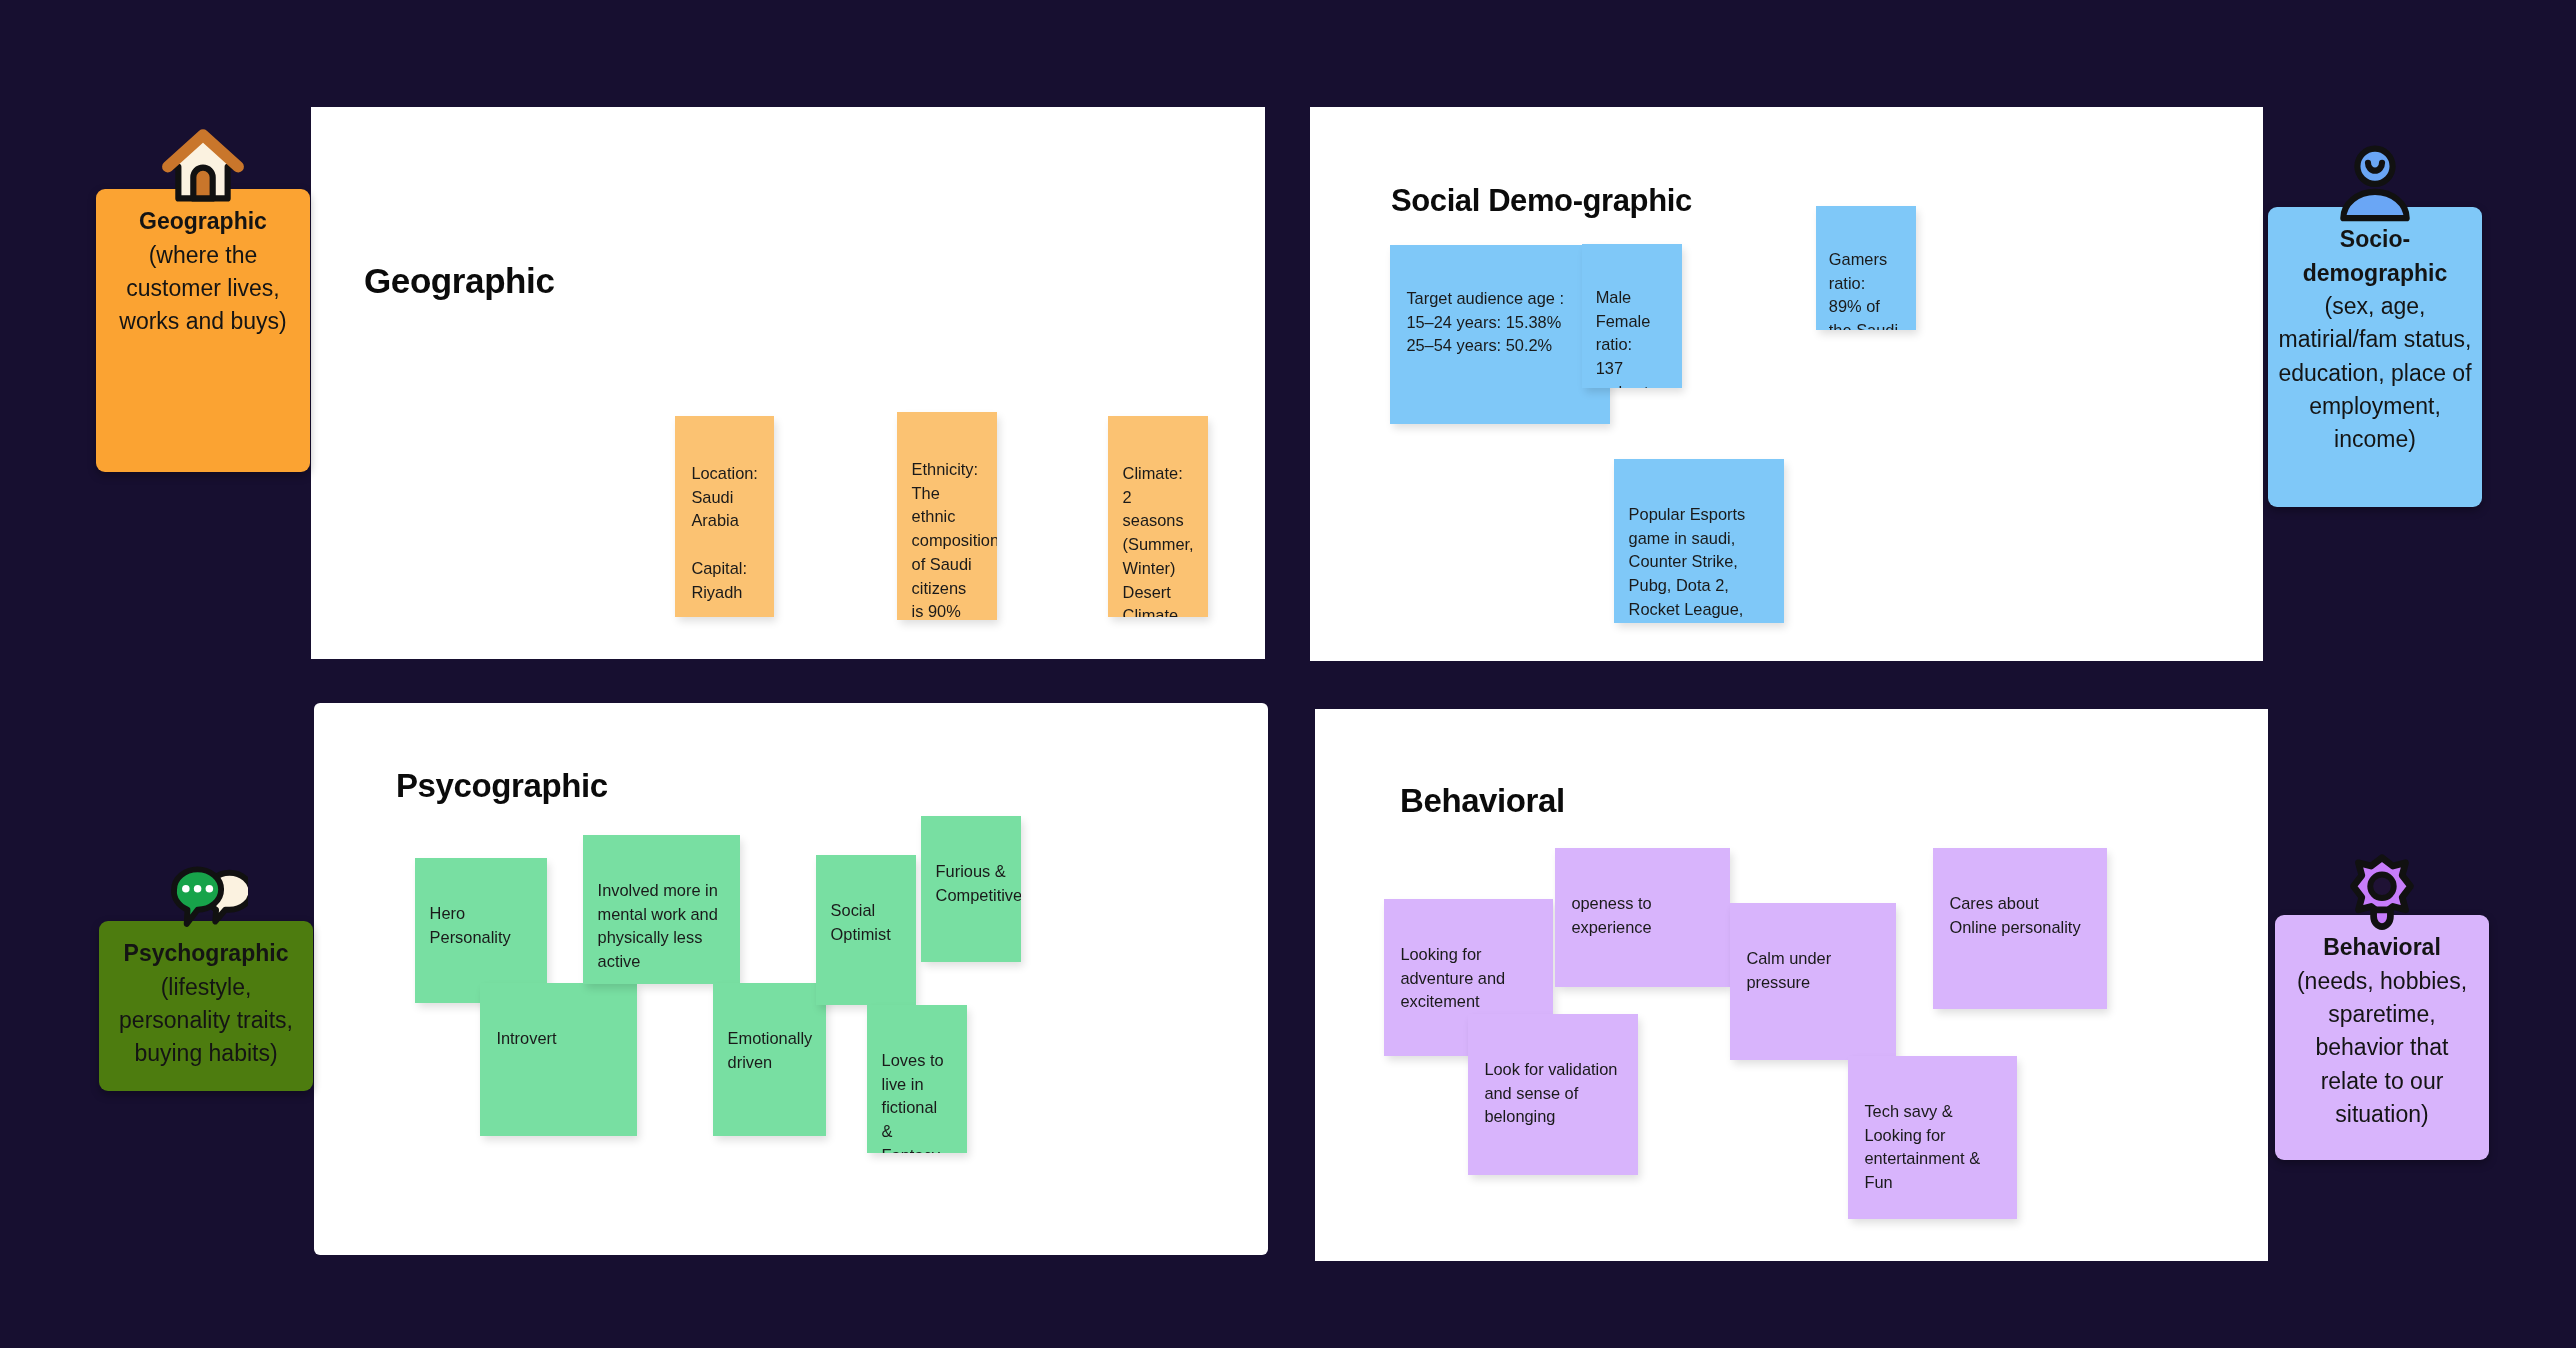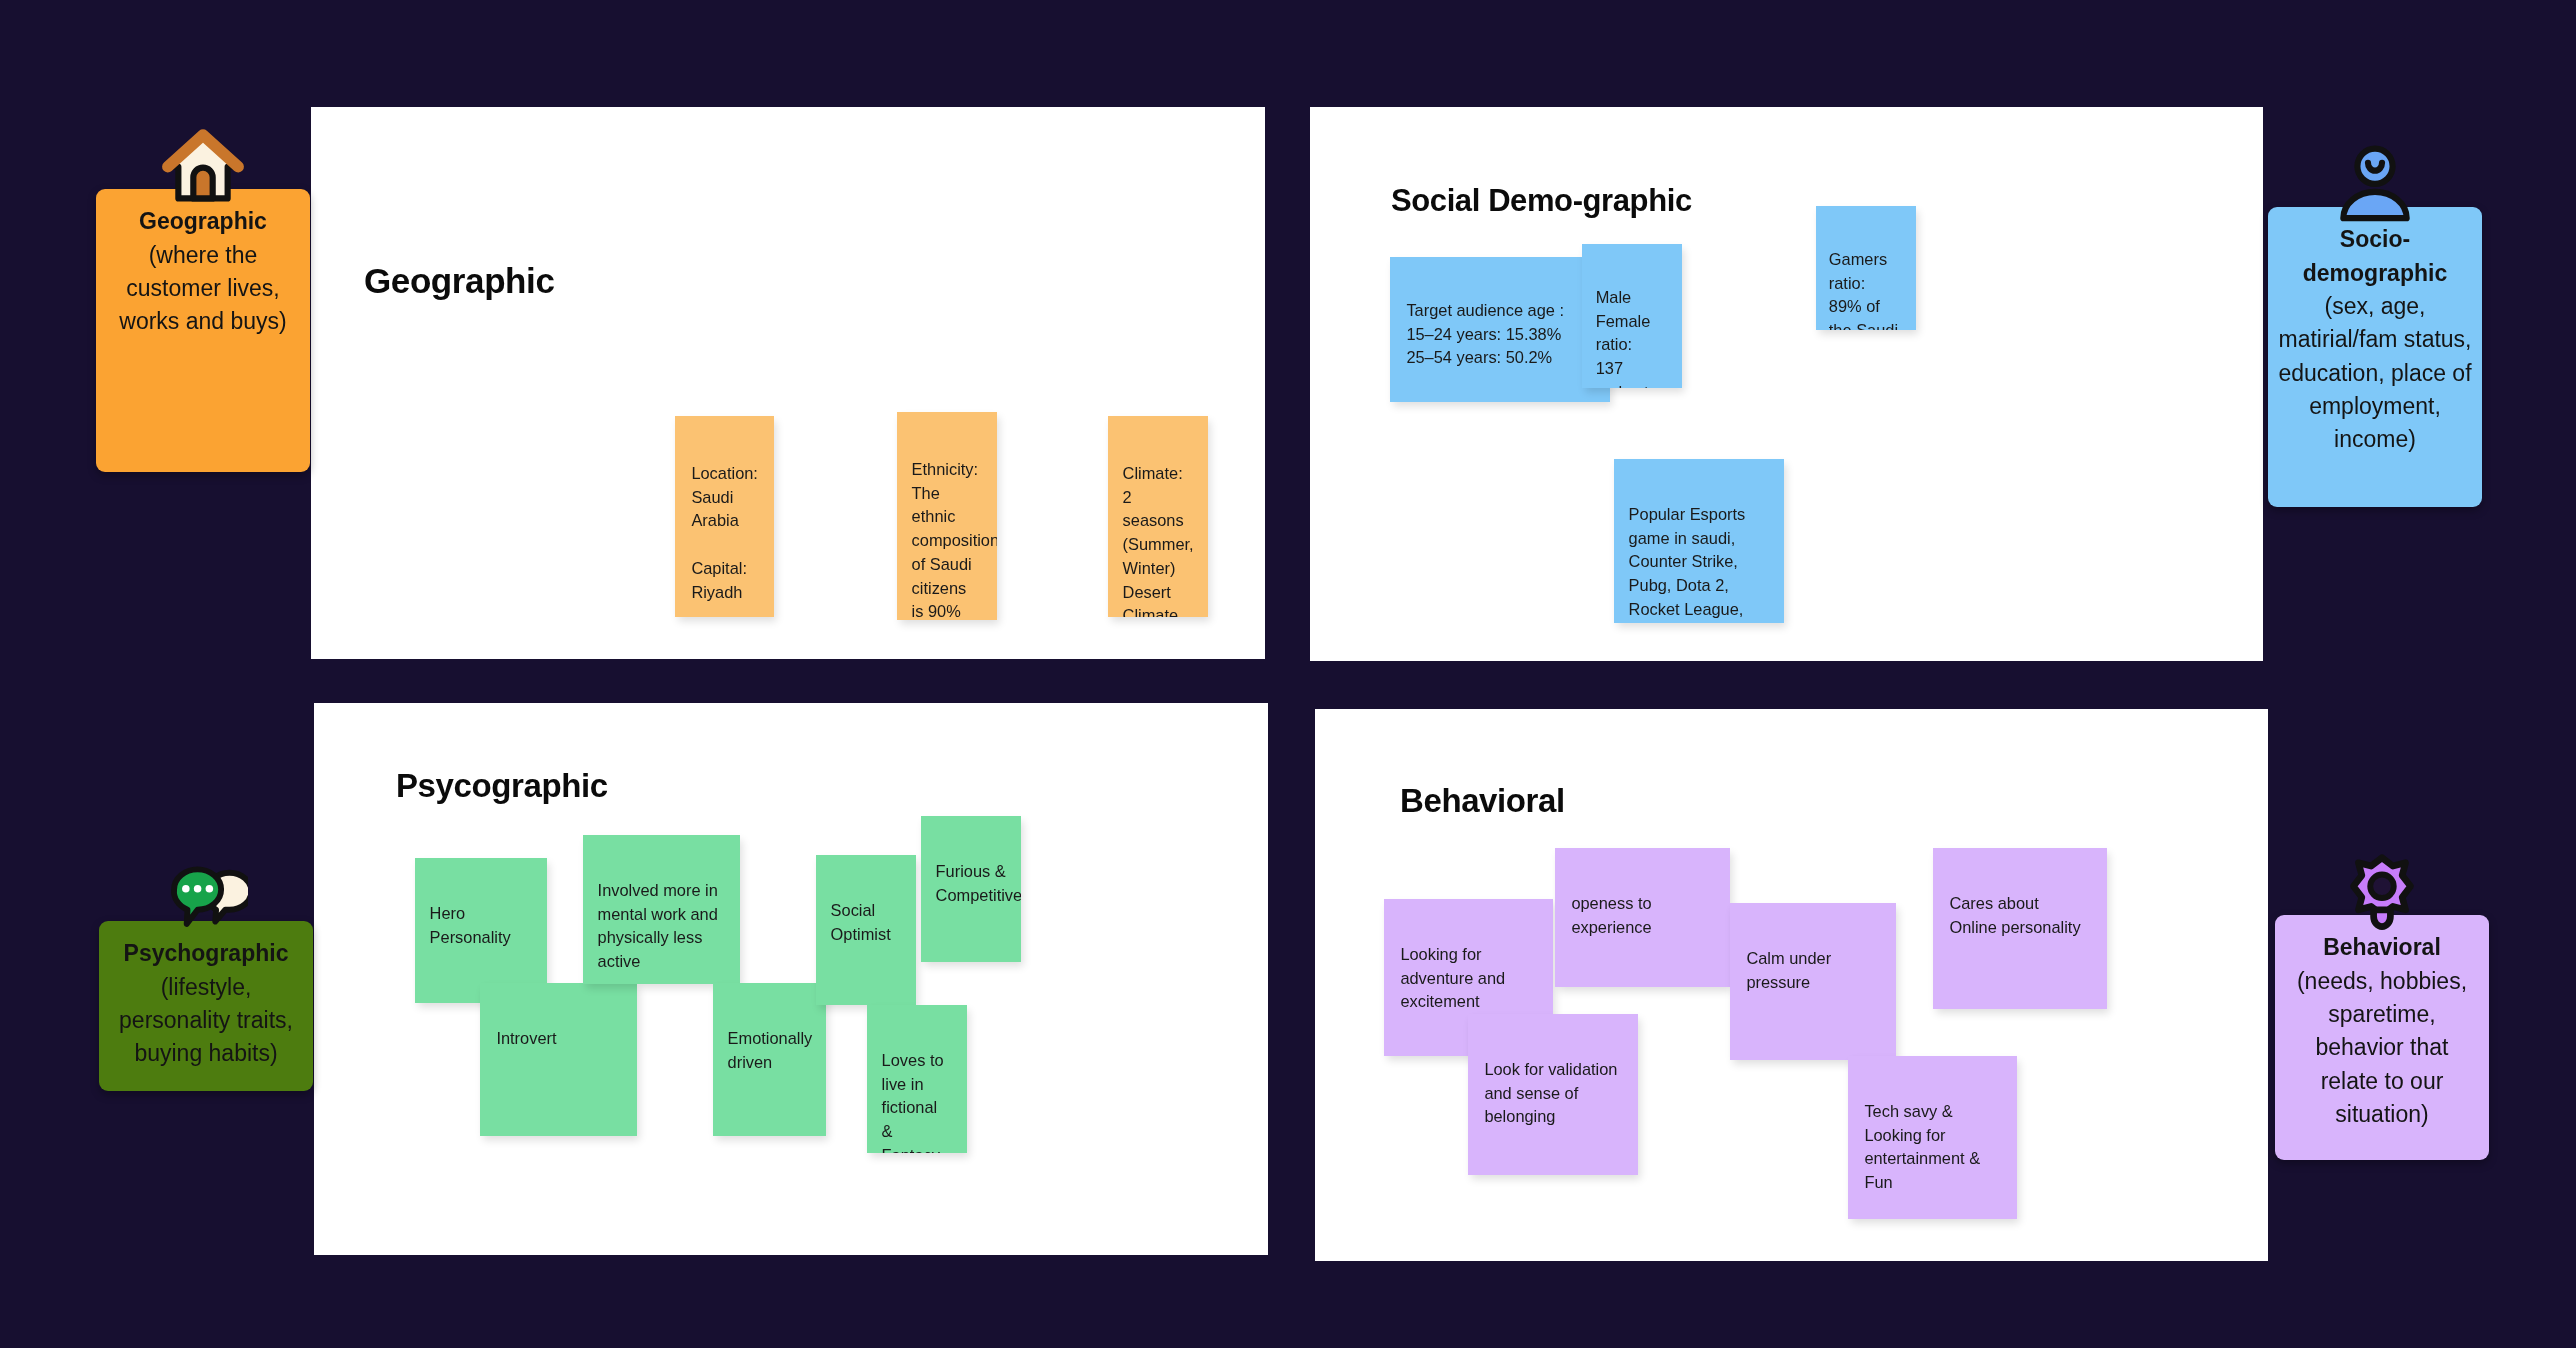--- a/index.html
+++ b/index.html
@@ -91,21 +91,21 @@
 2 seasons
 (Summer, Winter)
 Desert Climate</span>
     </div>
 
   </section>
 
   <section class="panel" style="left:1310px; top:107px; width:953px; height:554px;">
     <h2 class="panel-title" style="left:81px; top:76px; font-size:31px;">Social Demo-graphic</h2>
 
-    <div class="note blue" style="left:80px; top:150px; width:220px; height:145px; padding:18px 16.4px; font-size:16.4px;">
+    <div class="note blue" style="left:80px; top:138px; width:220px; height:179px; padding:18px 16.4px; font-size:16.4px;">
       <span class="note-inner">Target audience age :
 15–24 years: 15.38%
 25–54 years: 50.2%</span>
     </div>
 
     <div class="note blue" style="left:252px; top:141px; width:0px;"></div>
 
     <div class="note blue" style="left:272px; top:137px; width:100px; height:144px; padding:18px 13.7px; font-size:16.4px;">
       <span class="note-inner">Male Female ratio:
 137 males to 100 females</span>
@@ -114,21 +114,21 @@
     <div class="note blue" style="left:506px; top:99px; width:100px; height:124px; padding:18px 12.8px; font-size:16.4px;">
       <span class="note-inner">Gamers ratio:
 89% of the Saudi Arabian population are gamers</span>
     </div>
 
     <div class="note blue" style="left:304px; top:352px; width:170px; height:164px; padding:20px 14.6px; font-size:16.4px;">
       <span class="note-inner">Popular Esports game in saudi, Counter Strike, Pubg, Dota 2, Rocket League, League of legents, FIFA, Fortnite, Valorant, street figher.</span>
     </div>
   </section>
 
-  <section class="panel" style="left:314px; top:703px; width:954px; height:552px;">
+  <section class="panel" style="left:314px; top:703px; width:954px; height:552px;border-radius:6px;">
     <h2 class="panel-title" style="left:82px; top:64px; font-size:33px;">Psycographic</h2>
 
     <div class="note green" style="left:101px; top:155px; width:132px; height:145px; padding:20px 14.6px; font-size:16.4px;">
       <span class="note-inner">Hero
 Personality</span>
     </div>
 
     <div class="note green" style="left:166px; top:280px; width:157px; height:153px; padding:20px 16.4px; font-size:16.4px;">
       <span class="note-inner">Introvert</span>
     </div>

